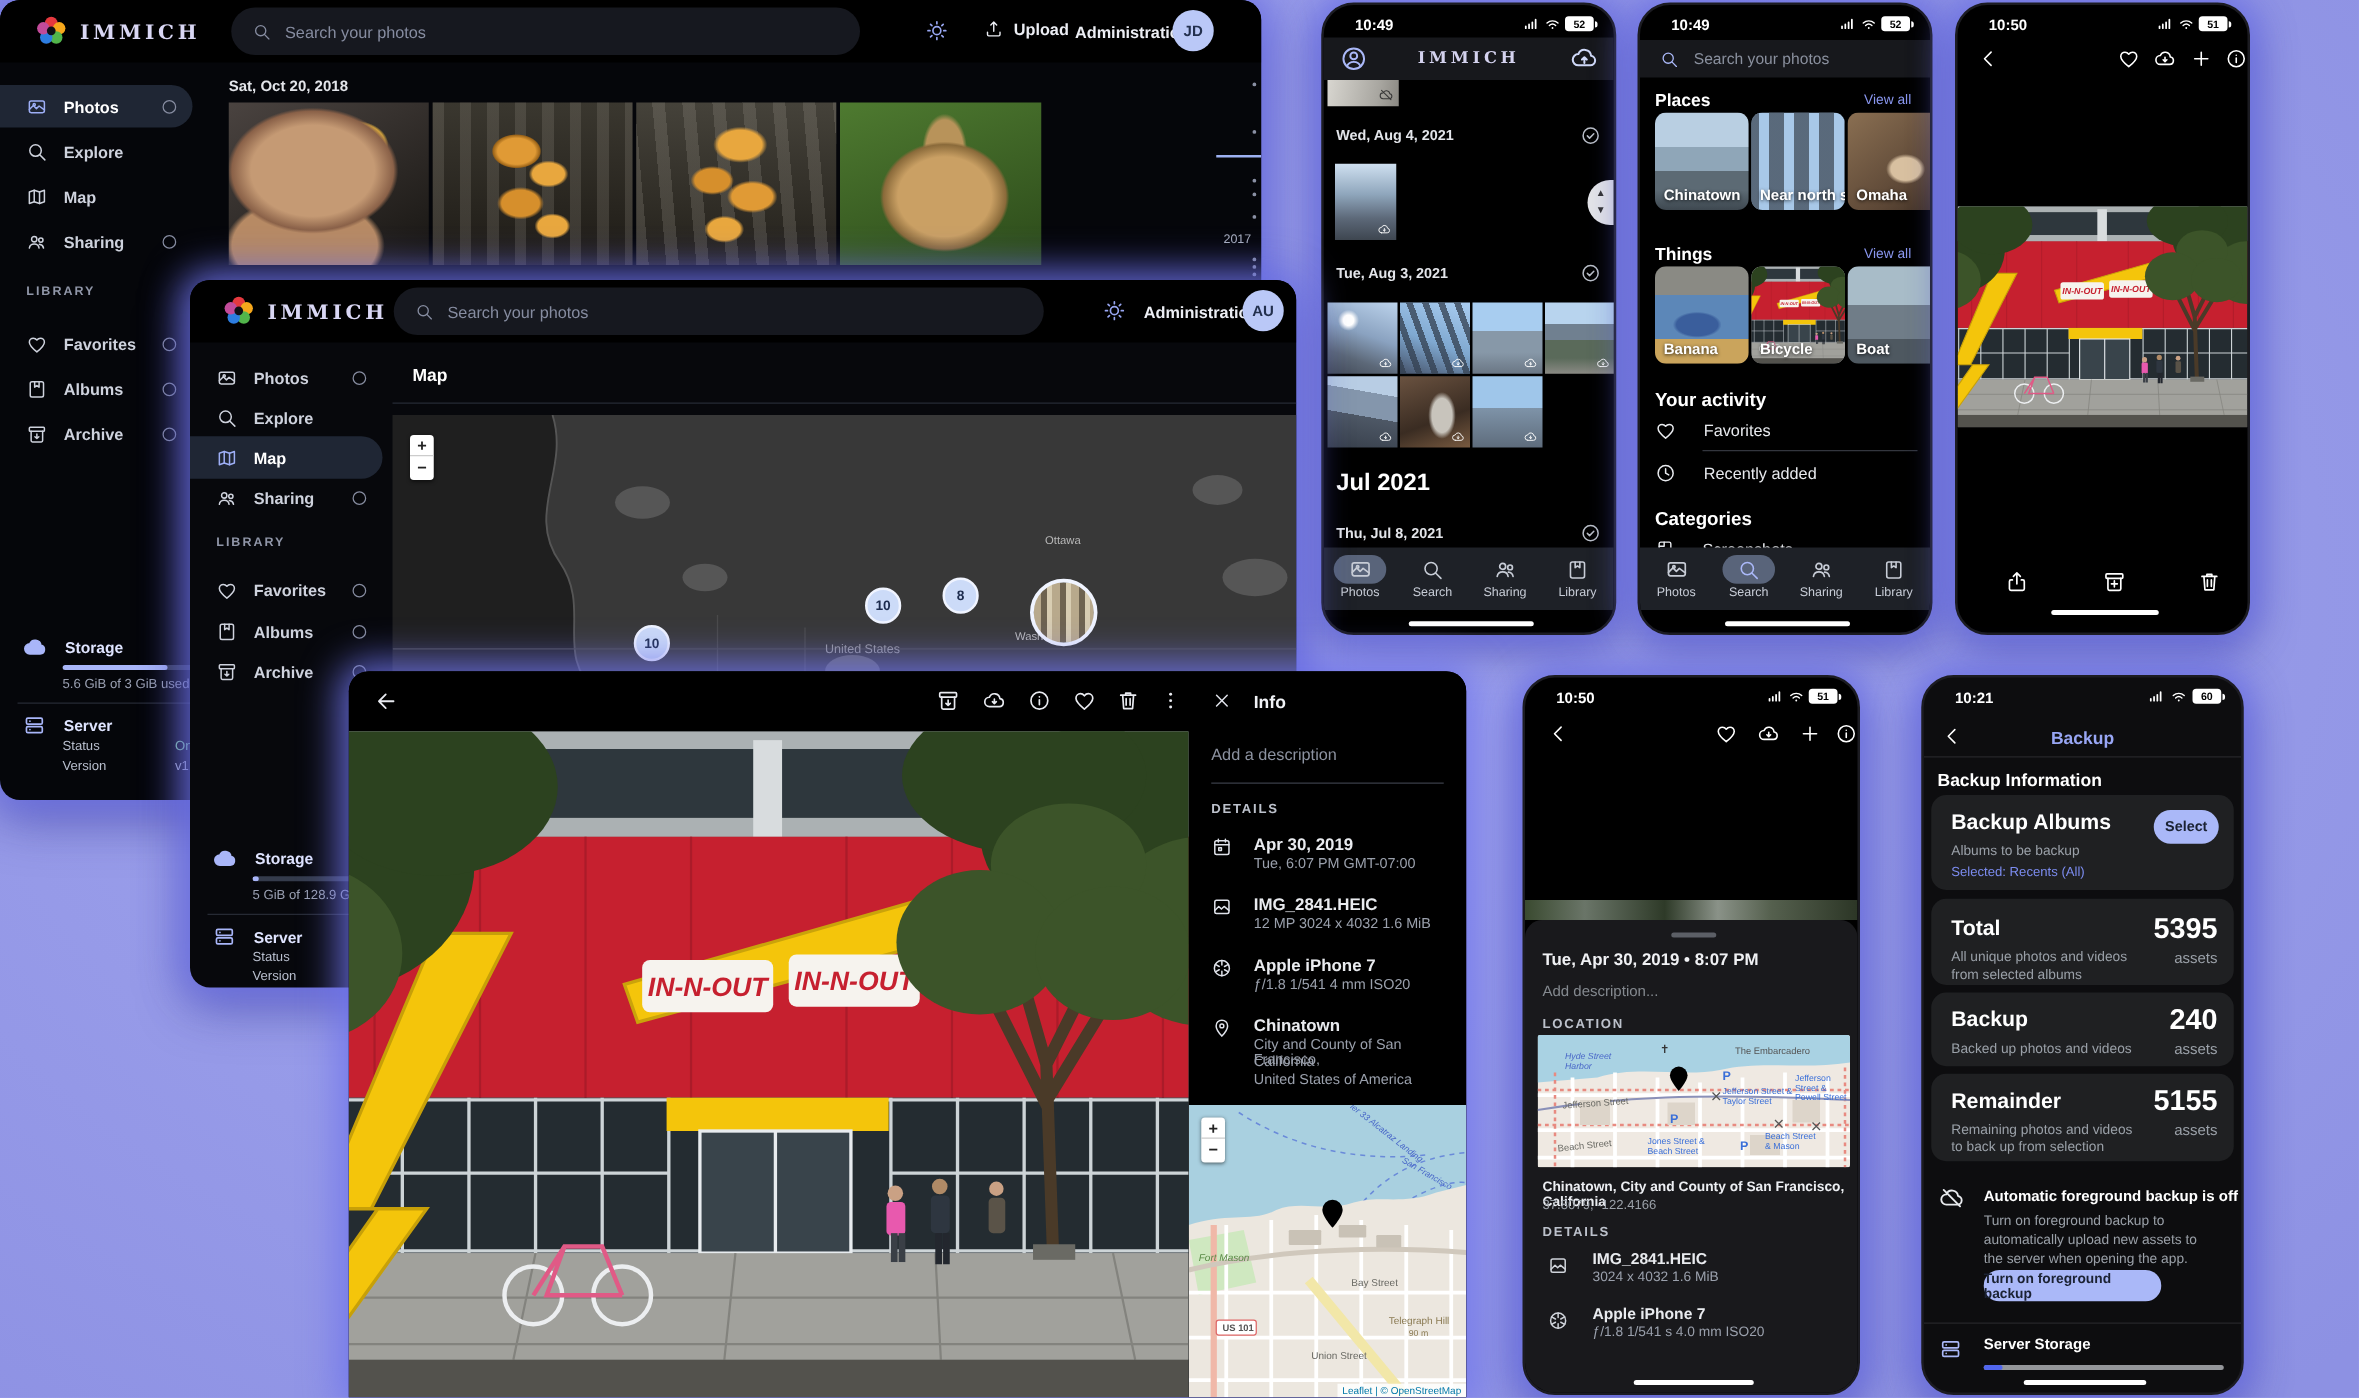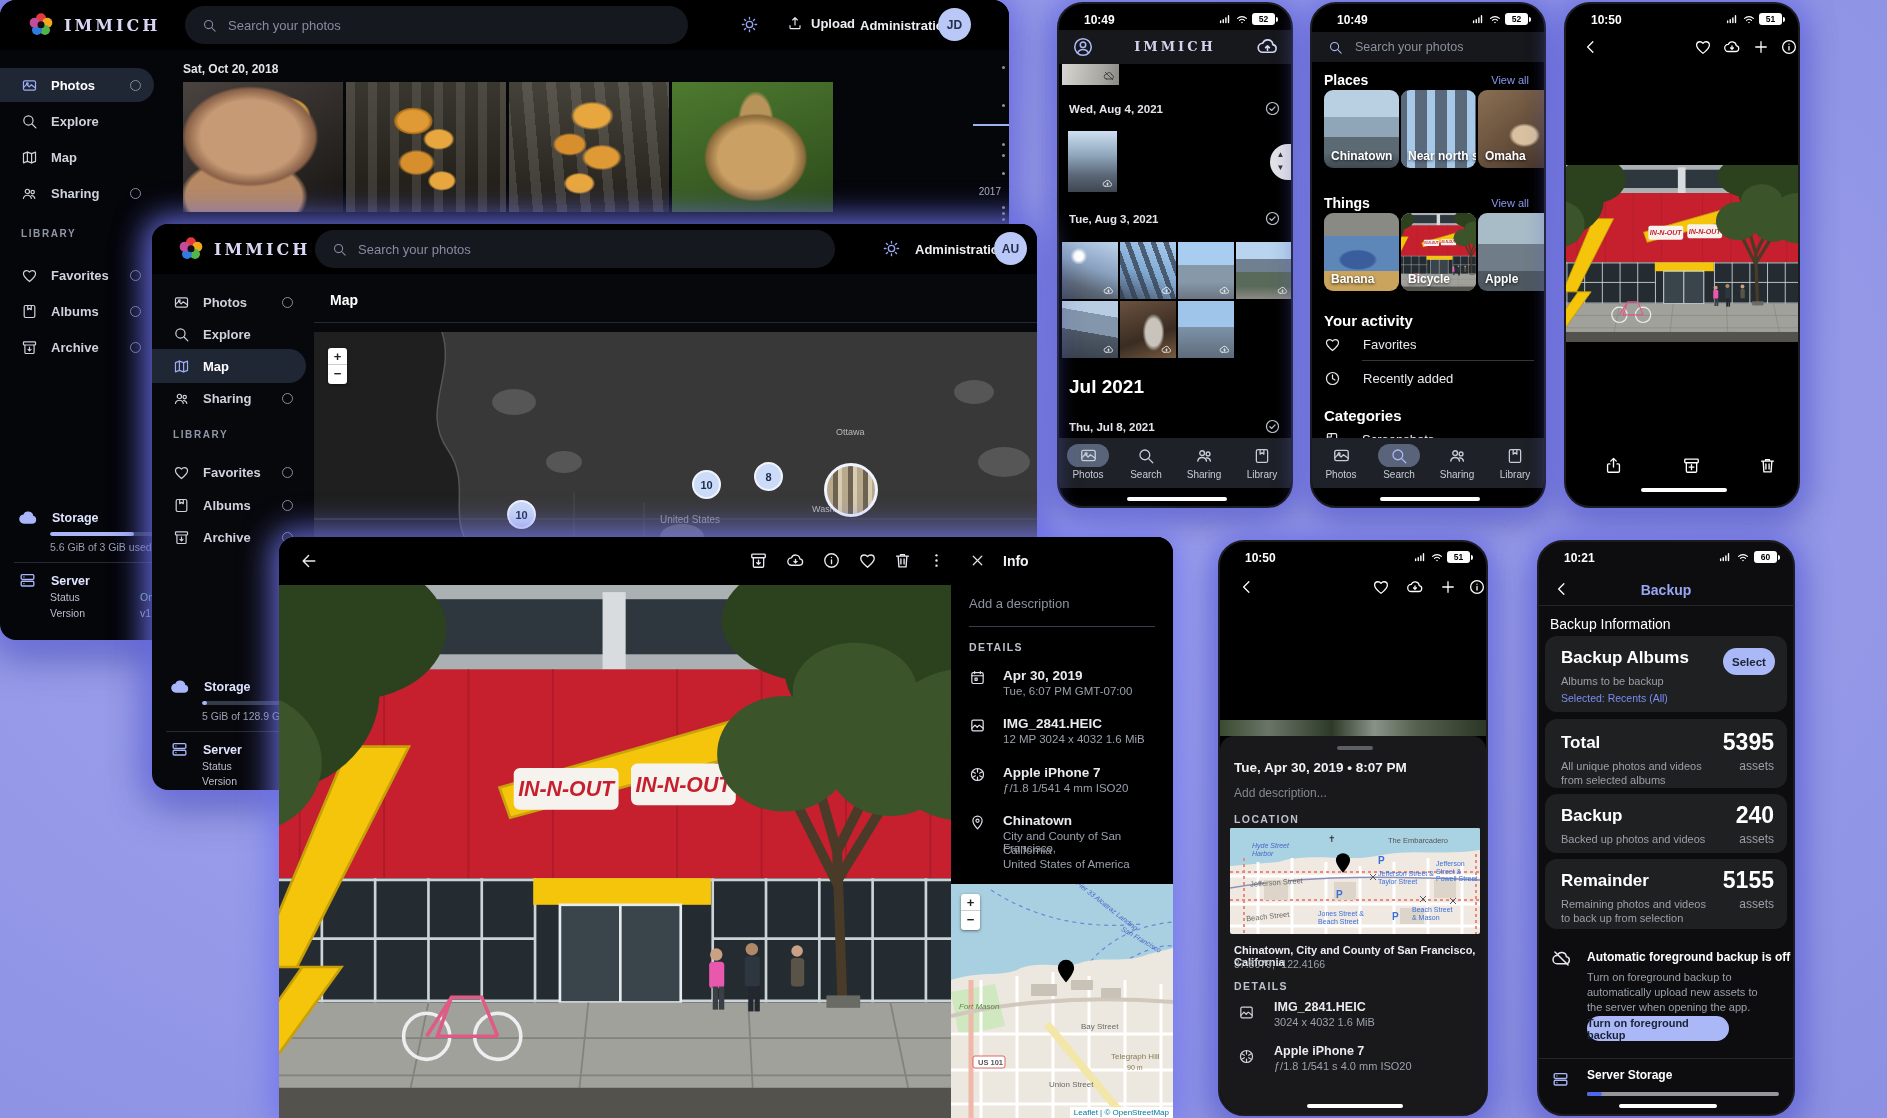--- a/index.html
+++ b/index.html
@@ -819,21 +819,21 @@
       <b>Banana</b>
     </div>
     <div class="pcard" style="left:89px;top:209px">
       <svg width="75" height="78" style="position:absolute;inset:0">
           <use href="#scene-innout"></use>
         </svg>
       <b>Bicycle</b>
     </div>
     <div class="pcard" style="left:166px;top:209px">
       <div class="abs" style="inset:0;background:linear-gradient(180deg,#a8bcc8 0 40%,#707d88 40% 75%,#4e5860 75%)"></div>
-      <b>Apple</b>
+      <b>Boat</b>
     </div>
     <div class="h2p abs" style="left:12px;top:308px;font-size:15px">Your activity</div>
     <div class="abs row" style="left:12px;top:332px;gap:22px;color:#e8eaee;font-size:13px">
       <svg class="ic" width="17" height="17">
           <use href="#i-heart"></use>
         </svg>
       <span>Favorites</span>
     </div>
     <div class="divl" style="left:50px;top:356px;width:172px;background:#33363e"></div>
     <div class="abs row" style="left:12px;top:366px;gap:22px;color:#e8eaee;font-size:13px">
@@ -1033,21 +1033,21 @@
             <use href="#i-wifi"></use>
           </svg>
         <span class="pbat">60</span>
       </span>
     </div>
     <svg class="ic abs" style="left:14px;top:38px;color:#fff" width="18" height="18">
         <use href="#i-chevl"></use>
       </svg>
     <div class="abs" style="left:0;right:0;top:40px;text-align:center;color:#98a6f4;font-size:14px;font-weight:600">Backup</div>
     <div class="divl" style="left:0;top:63px;width:100%;background:#26262a"></div>
-    <div class="abs" style="left:11px;top:74px;color:#fff;font-size:14px;font-weight:400">Backup Information</div>
+    <div class="abs" style="left:11px;top:74px;color:#fff;font-size:14px;font-weight:700">Backup Information</div>
 
     <div class="card5" style="top:94px;height:76px">
       <h3 class="abs" style="left:16px;top:12px">Backup Albums</h3>
       <div class="bluebtn abs" style="right:12px;top:12px;width:52px;height:27px">Select</div>
       <div class="abs" style="left:16px;top:39px;color:#9aa0a8;font-size:11px">Albums to be backup</div>
       <div class="abs" style="left:16px;top:56px;color:#7c8cf0;font-size:10.5px;font-weight:400">Selected: Recents (All)</div>
     </div>
 
     <div class="card5" style="top:177px;height:69px">
       <h3 class="abs" style="left:16px;top:14px">Total</h3>

